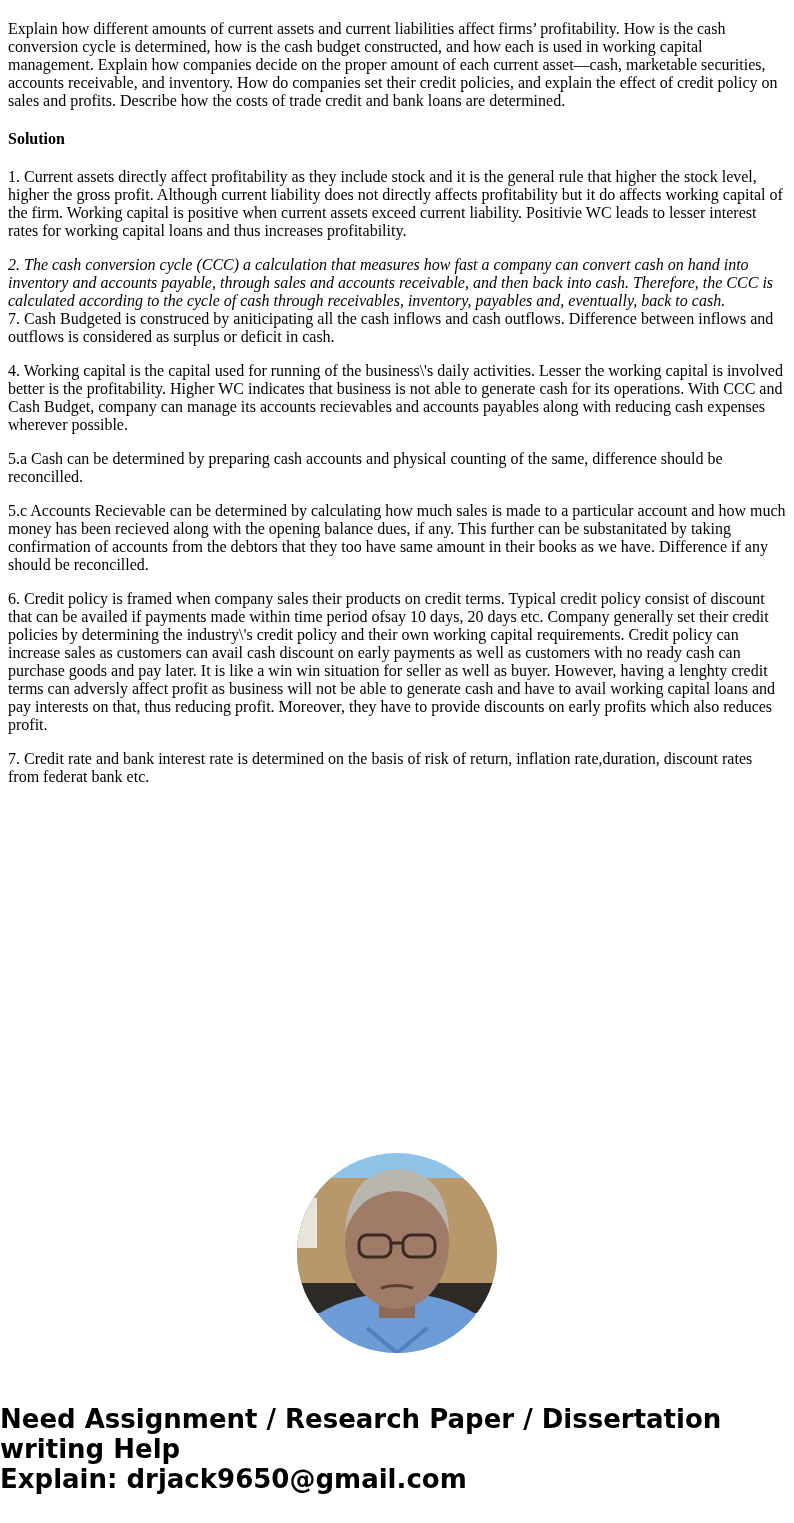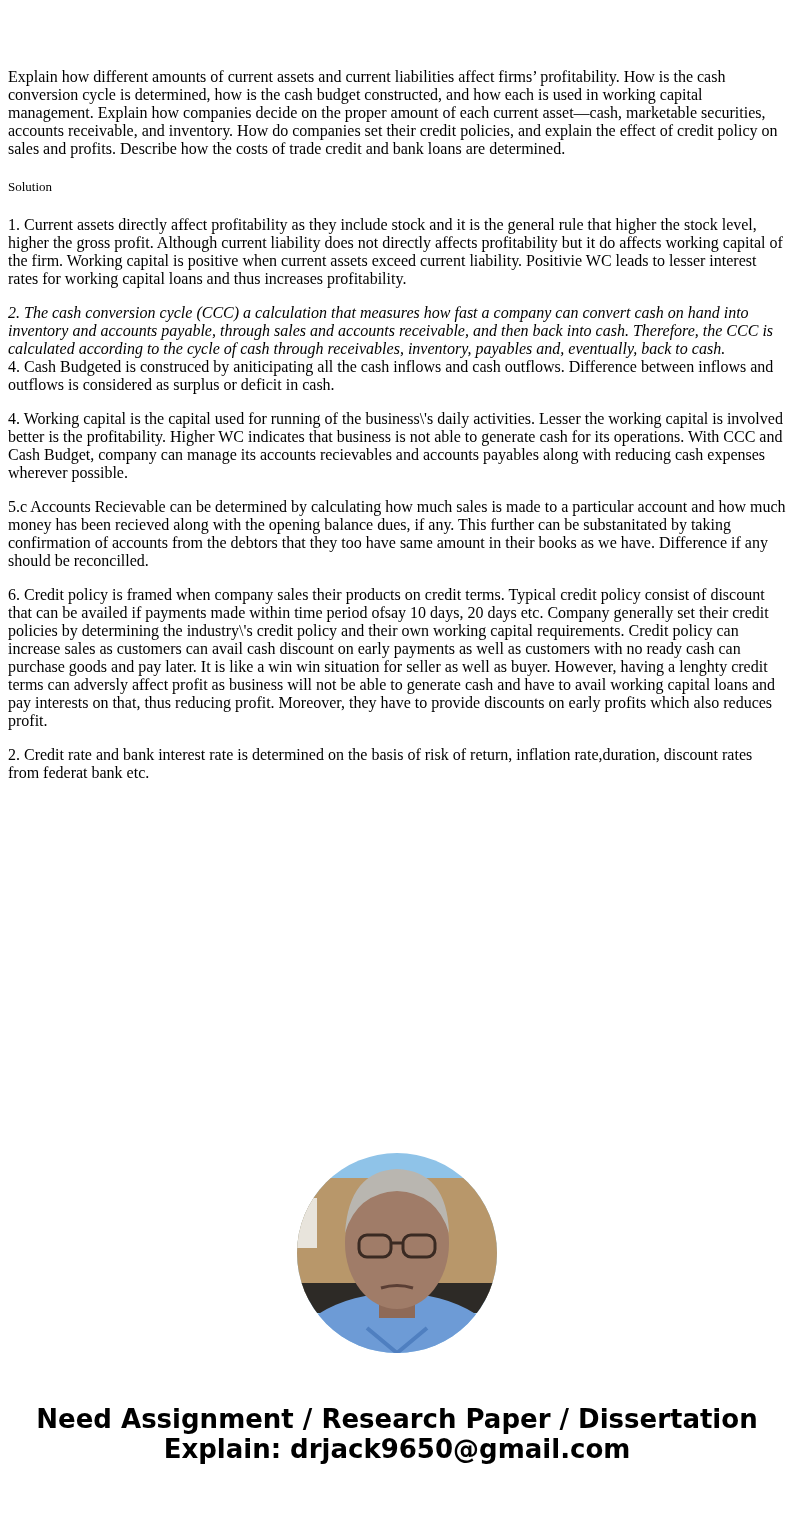--- a/index.html
+++ b/index.html
@@ -5,70 +5,70 @@
   html, body { margin: 0; padding: 0; background: #ffffff; }
   body {
     width: 794px;
     min-height: 1523px;
     position: relative;
     font-family: "Liberation Serif", serif;
     font-size: 16px;
     line-height: 18px;
     color: #000000;
   }
-  .content { padding: 20px 8px 0 8px; margin-top: 48px; }
+  .content { padding: 20px 8px 0 8px; }
   .question { margin: 0; }
   h3.solution-heading {
     font-family: "Liberation Serif", serif;
-    font-size: 13px;
-    font-weight: normal;
+    font-size: 16px;
+    font-weight: bold;
     margin: 18px 0 18px 0;
     line-height: 22px;
   }
   .answer p { margin: 0 0 16px 0; }
   .answer p.tight { margin-bottom: 0; font-style: italic; }
   .avatar {
     position: absolute;
     left: 297px;
     top: 1153px;
     width: 200px;
     height: 200px;
     border-radius: 50%;
     overflow: hidden;
   }
   .promo {
     position: absolute;
     left: 0;
     top: 1404px;
     width: 794px;
-    text-align: center;
     font-family: "DejaVu Sans", sans-serif;
     font-weight: bold;
     font-size: 26px;
     line-height: 30px;
     color: #000;
   }
   .promo div { margin: 0; }
 </style>
 </head>
 <body>
 
 <div class="content">
   <p class="question">Explain how different amounts of current assets and current liabilities affect firms’ profitability. How is the cash conversion cycle is determined, how is the cash budget constructed, and how each is used in working capital management. Explain how companies decide on the proper amount of each current asset—cash, marketable securities, accounts receivable, and inventory. How do companies set their credit policies, and explain the effect of credit policy on sales and profits. Describe how the costs of trade credit and bank loans are determined.</p>
 
   <h3 class="solution-heading">Solution</h3>
 
   <div class="answer">
     <p>1. Current assets directly affect profitability as they include stock and it is the general rule that higher the stock level, higher the gross profit. Although current liability does not directly affects profitability but it do affects working capital of the firm. Working capital is positive when current assets exceed current liability. Positivie WC leads to lesser interest rates for working capital loans and thus increases profitability.</p>
     <p class="tight">2. The cash conversion cycle (CCC) a calculation that measures how fast a company can convert cash on hand into inventory and accounts payable, through sales and accounts receivable, and then back into cash. Therefore, the CCC is calculated according to the cycle of cash through receivables, inventory, payables and, eventually, back to cash.</p>
-    <p>4. Cash Budgeted is construced by aniticipating all the cash inflows and cash outflows. Difference between inflows and outflows is considered as surplus or deficit in cash.</p>
+    <p>7. Cash Budgeted is construced by aniticipating all the cash inflows and cash outflows. Difference between inflows and outflows is considered as surplus or deficit in cash.</p>
     <p>4. Working capital is the capital used for running of the business\'s daily activities. Lesser the working capital is involved better is the profitability. Higher WC indicates that business is not able to generate cash for its operations. With CCC and Cash Budget, company can manage its accounts recievables and accounts payables along with reducing cash expenses wherever possible.</p>
+    <p>5.a Cash can be determined by preparing cash accounts and physical counting of the same, difference should be reconcilled.</p>
     <p>5.c Accounts Recievable can be determined by calculating how much sales is made to a particular account and how much money has been recieved along with the opening balance dues, if any. This further can be substanitated by taking confirmation of accounts from the debtors that they too have same amount in their books as we have. Difference if any should be reconcilled.</p>
     <p>6. Credit policy is framed when company sales their products on credit terms. Typical credit policy consist of discount that can be availed if payments made within time period ofsay 10 days, 20 days etc. Company generally set their credit policies by determining the industry\'s credit policy and their own working capital requirements. Credit policy can increase sales as customers can avail cash discount on early payments as well as customers with no ready cash can purchase goods and pay later. It is like a win win situation for seller as well as buyer. However, having a lenghty credit terms can adversly affect profit as business will not be able to generate cash and have to avail working capital loans and pay interests on that, thus reducing profit. Moreover, they have to provide discounts on early profits which also reduces profit.</p>
-    <p>2. Credit rate and bank interest rate is determined on the basis of risk of return, inflation rate,duration, discount rates from federat bank etc.</p>
+    <p>7. Credit rate and bank interest rate is determined on the basis of risk of return, inflation rate,duration, discount rates from federat bank etc.</p>
   </div>
 </div>
 
 <div class="avatar">
   <svg width="200" height="200" viewBox="0 0 200 200">
     <rect x="0" y="0" width="200" height="200" fill="#8fc3e8"></rect>
     <rect x="0" y="25" width="200" height="120" fill="#b8976a"></rect>
     <rect x="0" y="45" width="20" height="50" fill="#e8e4dc"></rect>
     <rect x="0" y="130" width="200" height="30" fill="#2d2a26"></rect>
     <ellipse cx="100" cy="210" rx="110" ry="70" fill="#6d9bd6"></ellipse>
@@ -78,14 +78,15 @@
     <rect x="62" y="82" width="32" height="22" rx="8" fill="none" stroke="#3a2a22" stroke-width="3"></rect>
     <rect x="106" y="82" width="32" height="22" rx="8" fill="none" stroke="#3a2a22" stroke-width="3"></rect>
     <line x1="94" y1="90" x2="106" y2="90" stroke="#3a2a22" stroke-width="3"></line>
     <path d="M84 135 Q100 130 116 135" stroke="#5a3e34" stroke-width="3" fill="none"></path>
     <path d="M70 175 L100 200 L130 175" stroke="#4f7fc0" stroke-width="4" fill="none"></path>
   </svg>
 </div>
 
 <div class="promo">
   <div>Need Assignment / Research Paper / Dissertation</div>
+  <div>writing Help</div>
   <div>Explain: drjack9650@gmail.com</div>
 </div>
 
 </body></html>

